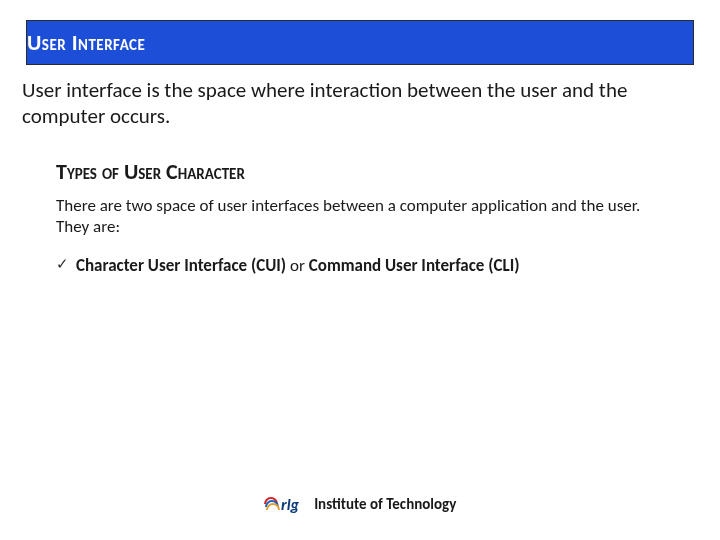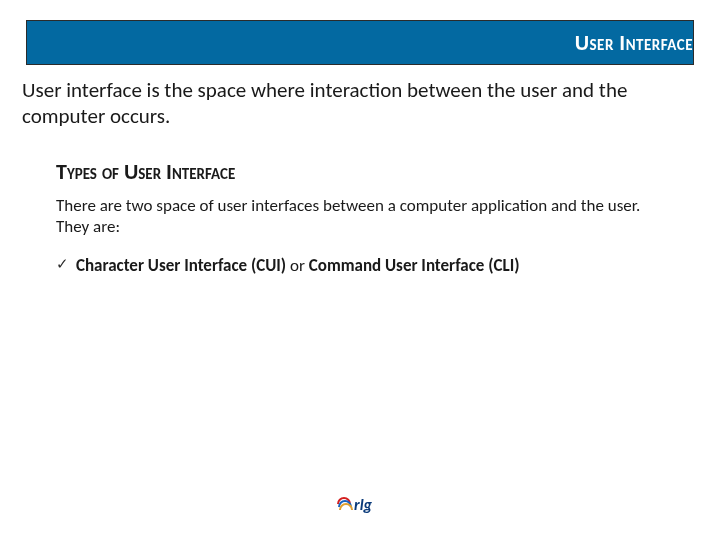--- a/index.html
+++ b/index.html
@@ -5,24 +5,24 @@
   * { box-sizing: border-box; margin: 0; padding: 0; }
   html, body { width: 720px; height: 540px; }
   body {
     font-family: Calibri, "Segoe UI", Arial, sans-serif;
     background: #ffffff;
     color: #1a1a1a;
     position: relative;
   }
   .title-bar {
     margin: 20px 26px 12px 26px;
-    background: #0369a1;
+    background: #1d4ed8;
     border: 1px solid #2b2b2b;
     padding: 8px 0 8px 0;
-    text-align: right;
+    text-align: left;
   }
   .title-bar-text {
     color: #ffffff;
     font-weight: 700;
     font-size: 22px;
     font-variant: small-caps;
     letter-spacing: 0.5px;
   }
   .intro {
     margin: 0 30px 28px 22px;
@@ -86,32 +86,33 @@
 </style>
 </head>
 <body>
 
 <div class="title-bar">
   <span class="title-bar-text">User Interface</span>
 </div>
 
 <p class="intro">User interface is the space where interaction between the user and the computer occurs.</p>
 
-<h2 class="subheading">Types of User Interface</h2>
+<h2 class="subheading">Types of User Character</h2>
 
 <p class="body-text">There are two space of user interfaces between a computer application and the user. They are:</p>
 
 <ul class="check-list">
   <li>
     <span class="b">Character User Interface  (CUI)</span><span> or </span><span class="b">Command User Interface (CLI)</span>
   </li>
 </ul>
 
 <div class="footer">
   <span class="logo">
     <svg width="44" height="20" viewBox="0 0 44 20">
       <path d="M2 10 A6 6 0 0 1 14 10" fill="none" stroke="#d42020" stroke-width="2"></path>
       <path d="M3 13 A6 6 0 0 1 15 13" fill="none" stroke="#1560c0" stroke-width="2"></path>
       <path d="M4 16 A6 6 0 0 1 16 16" fill="none" stroke="#e0a030" stroke-width="2"></path>
       <text x="18" y="16" class="logo-text">rlg</text>
     </svg>
   </span>
+  <span class="footer-text">Institute of Technology</span>
 </div>
 
 </body></html>

